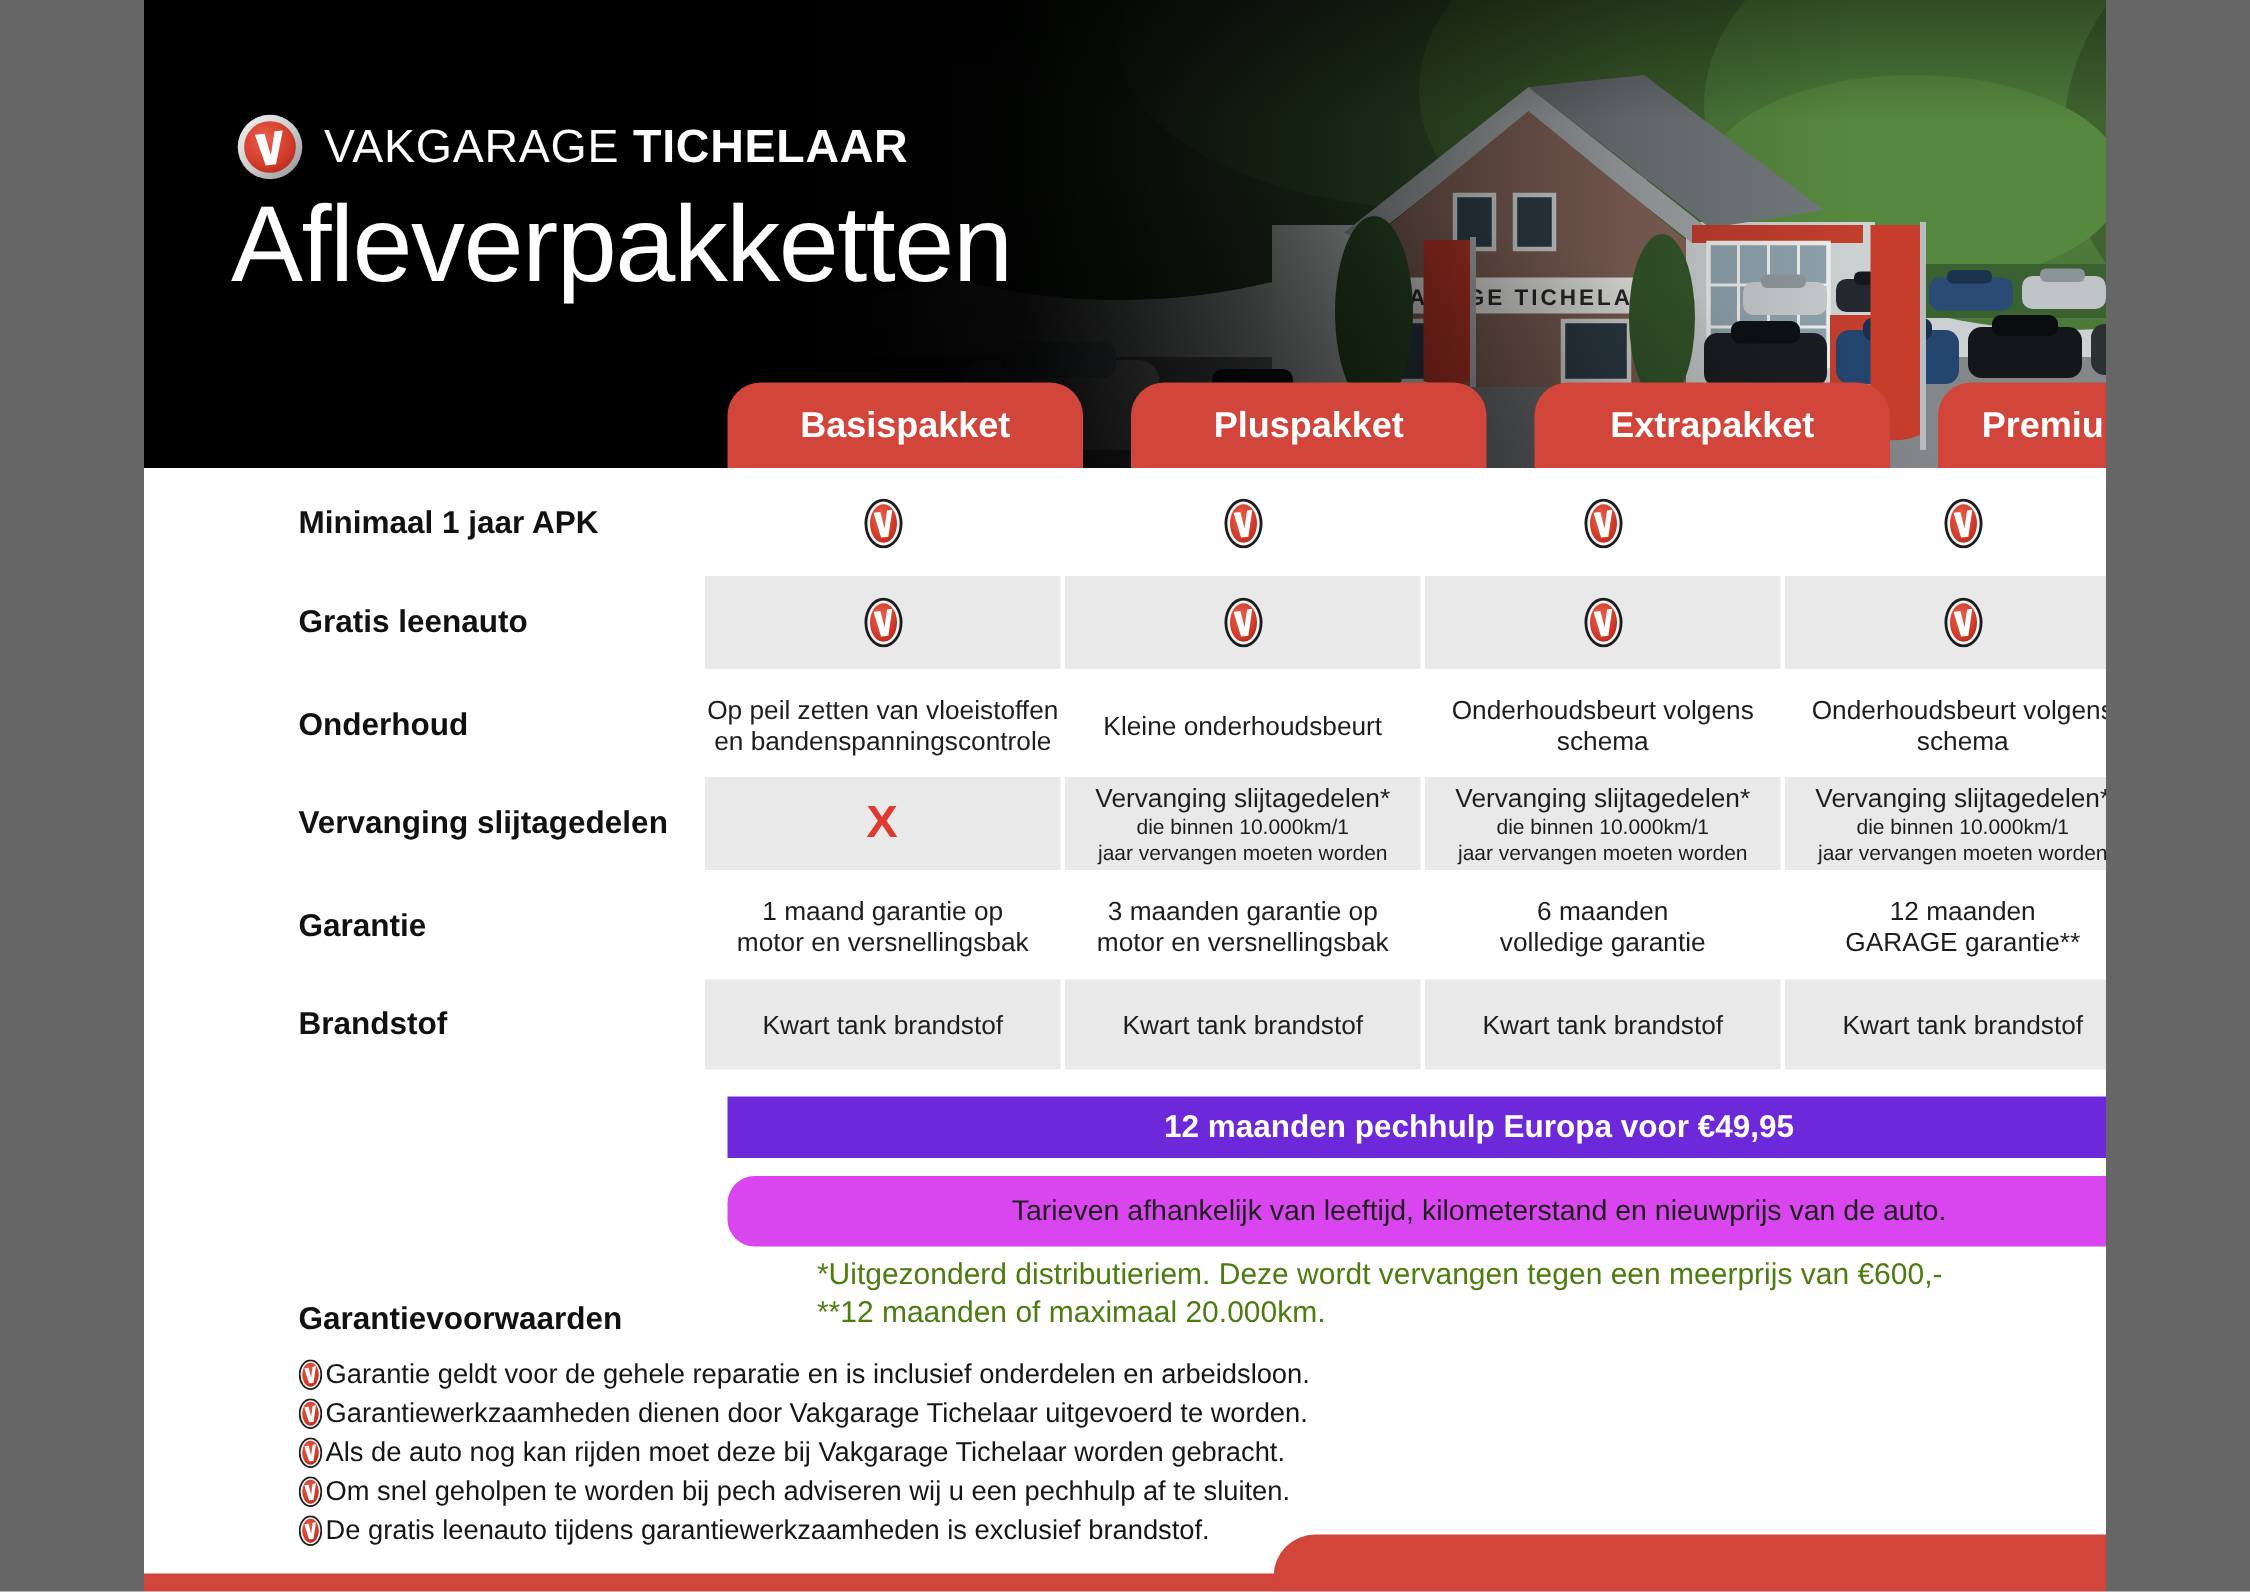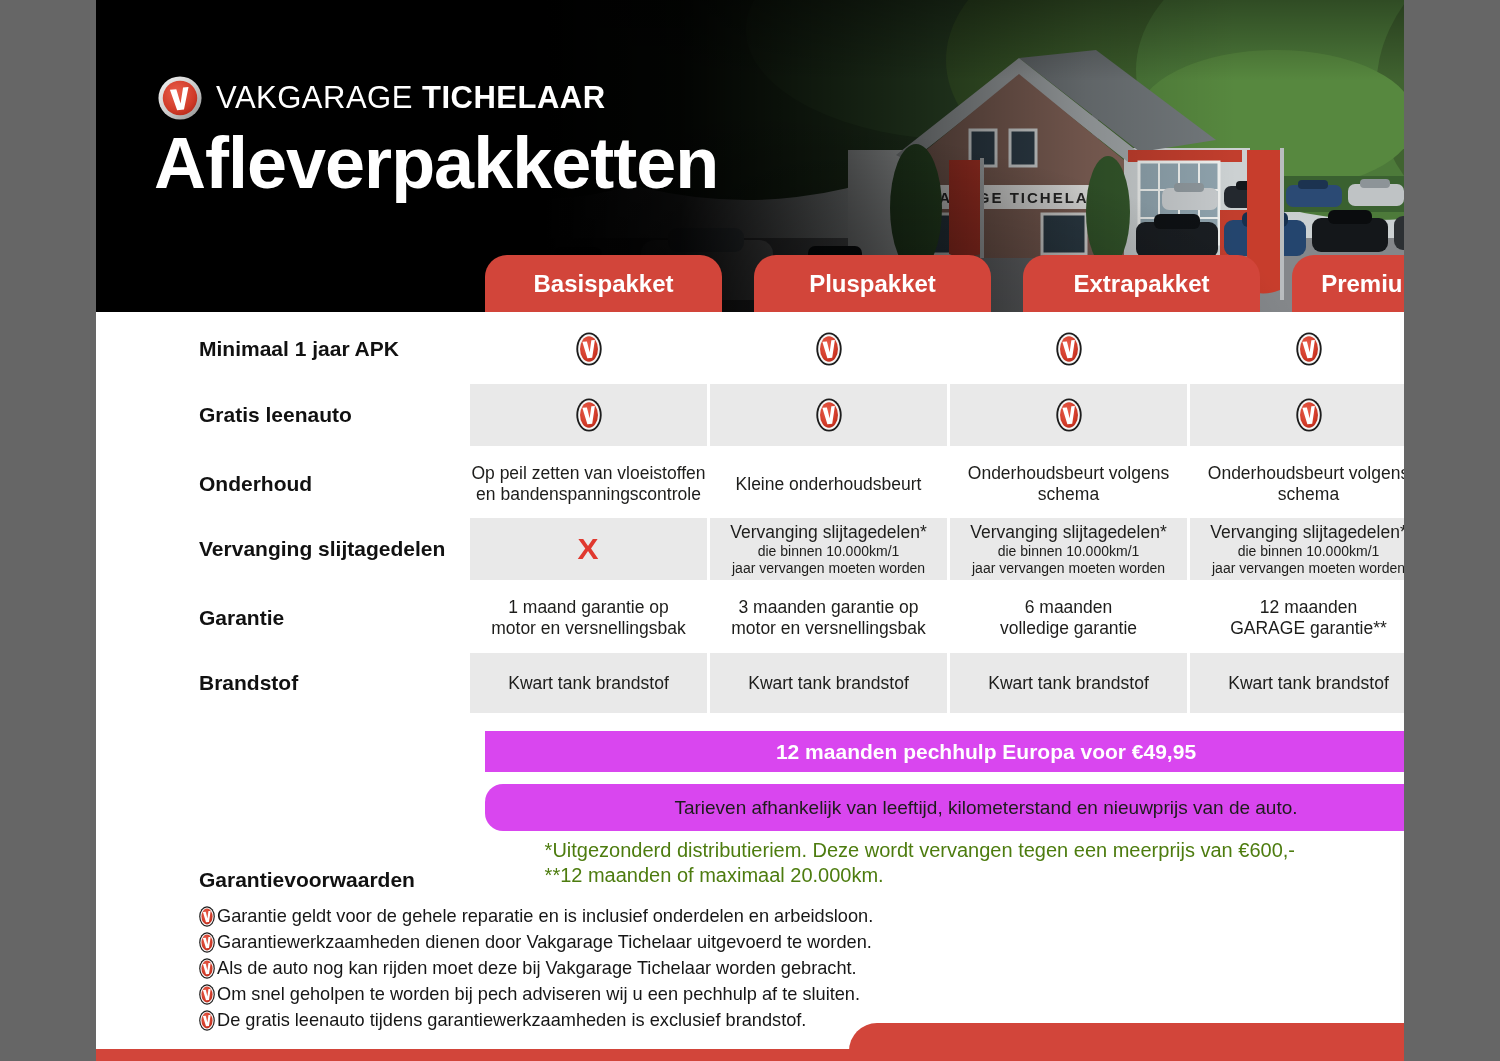--- a/index.html
+++ b/index.html
@@ -12,21 +12,21 @@
   .photo-overlay{ position:absolute; inset:0;
     background:
       radial-gradient(ellipse at 12% 110%, rgba(0,0,0,.85) 0%, rgba(0,0,0,0) 55%),
       linear-gradient(180deg, rgba(0,0,0,.38) 0%, rgba(0,0,0,0) 26%),
       linear-gradient(90deg, #000 0%, #000 30%, rgba(0,0,0,.94) 39%, rgba(0,0,0,.55) 53%, rgba(0,0,0,.16) 66%, rgba(0,0,0,0) 76%);
   }
   .brand-row{ position:absolute; top:76px; left:62px; display:flex; align-items:center; gap:14px; z-index:5; }
   .brand-logo{ width:44px; height:44px; }
   .brand-text{ color:#fff; font-size:31px; letter-spacing:.5px; white-space:nowrap; }
   .brand-text .bold{ font-weight:700; }
-  .page-title{ position:absolute; top:122px; left:58px; z-index:5; color:#fff; font-size:72px; font-weight:700; letter-spacing:-1px; }
+  .page-title{ position:absolute; top:122px; left:58px; z-index:5; color:#fff; font-size:72px; font-weight:400; letter-spacing:-1px; }
 
   
   .tabs{ position:absolute; top:255px; left:389px; display:flex; gap:32px; z-index:6; }
   .tab{ width:237px; height:57px; background:#d2453a; border-radius:22px 22px 0 0;
         color:#fff; font-size:24px; font-weight:700; display:flex; align-items:center; justify-content:center; }
 
   
   .table-stack{ position:absolute; top:320px; left:103px; width:1288px; z-index:4; }
   .trow{ display:grid; grid-template-columns:268px 237px 237px 237px 237px; column-gap:3px; }
   .trow .rlabel{ display:flex; align-items:center; font-size:21px; font-weight:700; color:#111; }
@@ -35,21 +35,21 @@
   .gray .cell{ background:#e9e9e9; }
   .r-apk{ height:58px; }
   .r-leen{ margin-top:6px; height:62px; }
   .r-onderhoud{ margin-top:9px; height:58px; }
   .r-slijtage{ margin-top:5px; height:62px; }
   .r-garantie{ margin-top:10px; height:56px; }
   .r-brandstof{ margin-top:7px; height:60px; }
   .vbadge{ width:26px; height:34px; }
   .xmark{ font-size:30px; font-weight:700; color:#e0392f; line-height:1; transform:scaleX(1.05); }
   .cell .sub{ font-size:14px; line-height:1.15; }
-  .banner{ margin-top:18px; margin-left:286px; width:1002px; height:41px; background:#d946ef;
+  .banner{ margin-top:18px; margin-left:286px; width:1002px; height:41px; background:#6d28d9;
            color:#fff; font-size:21px; font-weight:700; display:flex; align-items:center; justify-content:center; }
   .tariff{ margin-top:12px; margin-left:286px; width:1002px; height:47px; background:#d946ef; border-radius:18px;
            color:#1d1d1b; font-size:19px; display:flex; align-items:center; justify-content:center; }
 
   
   .footnotes{ position:absolute; top:838px; right:109px; font-size:20px; line-height:25px; color:#4d7c0f; z-index:4; }
   .warranty{ position:absolute; top:868px; left:103px; z-index:4; }
   .warranty h2{ font-size:21px; font-weight:700; color:#111; }
   .warranty ul{ list-style:none; margin-top:11px; }
   .warranty li{ display:flex; align-items:center; gap:2px; height:26px; font-size:18.2px; color:#161616; }

